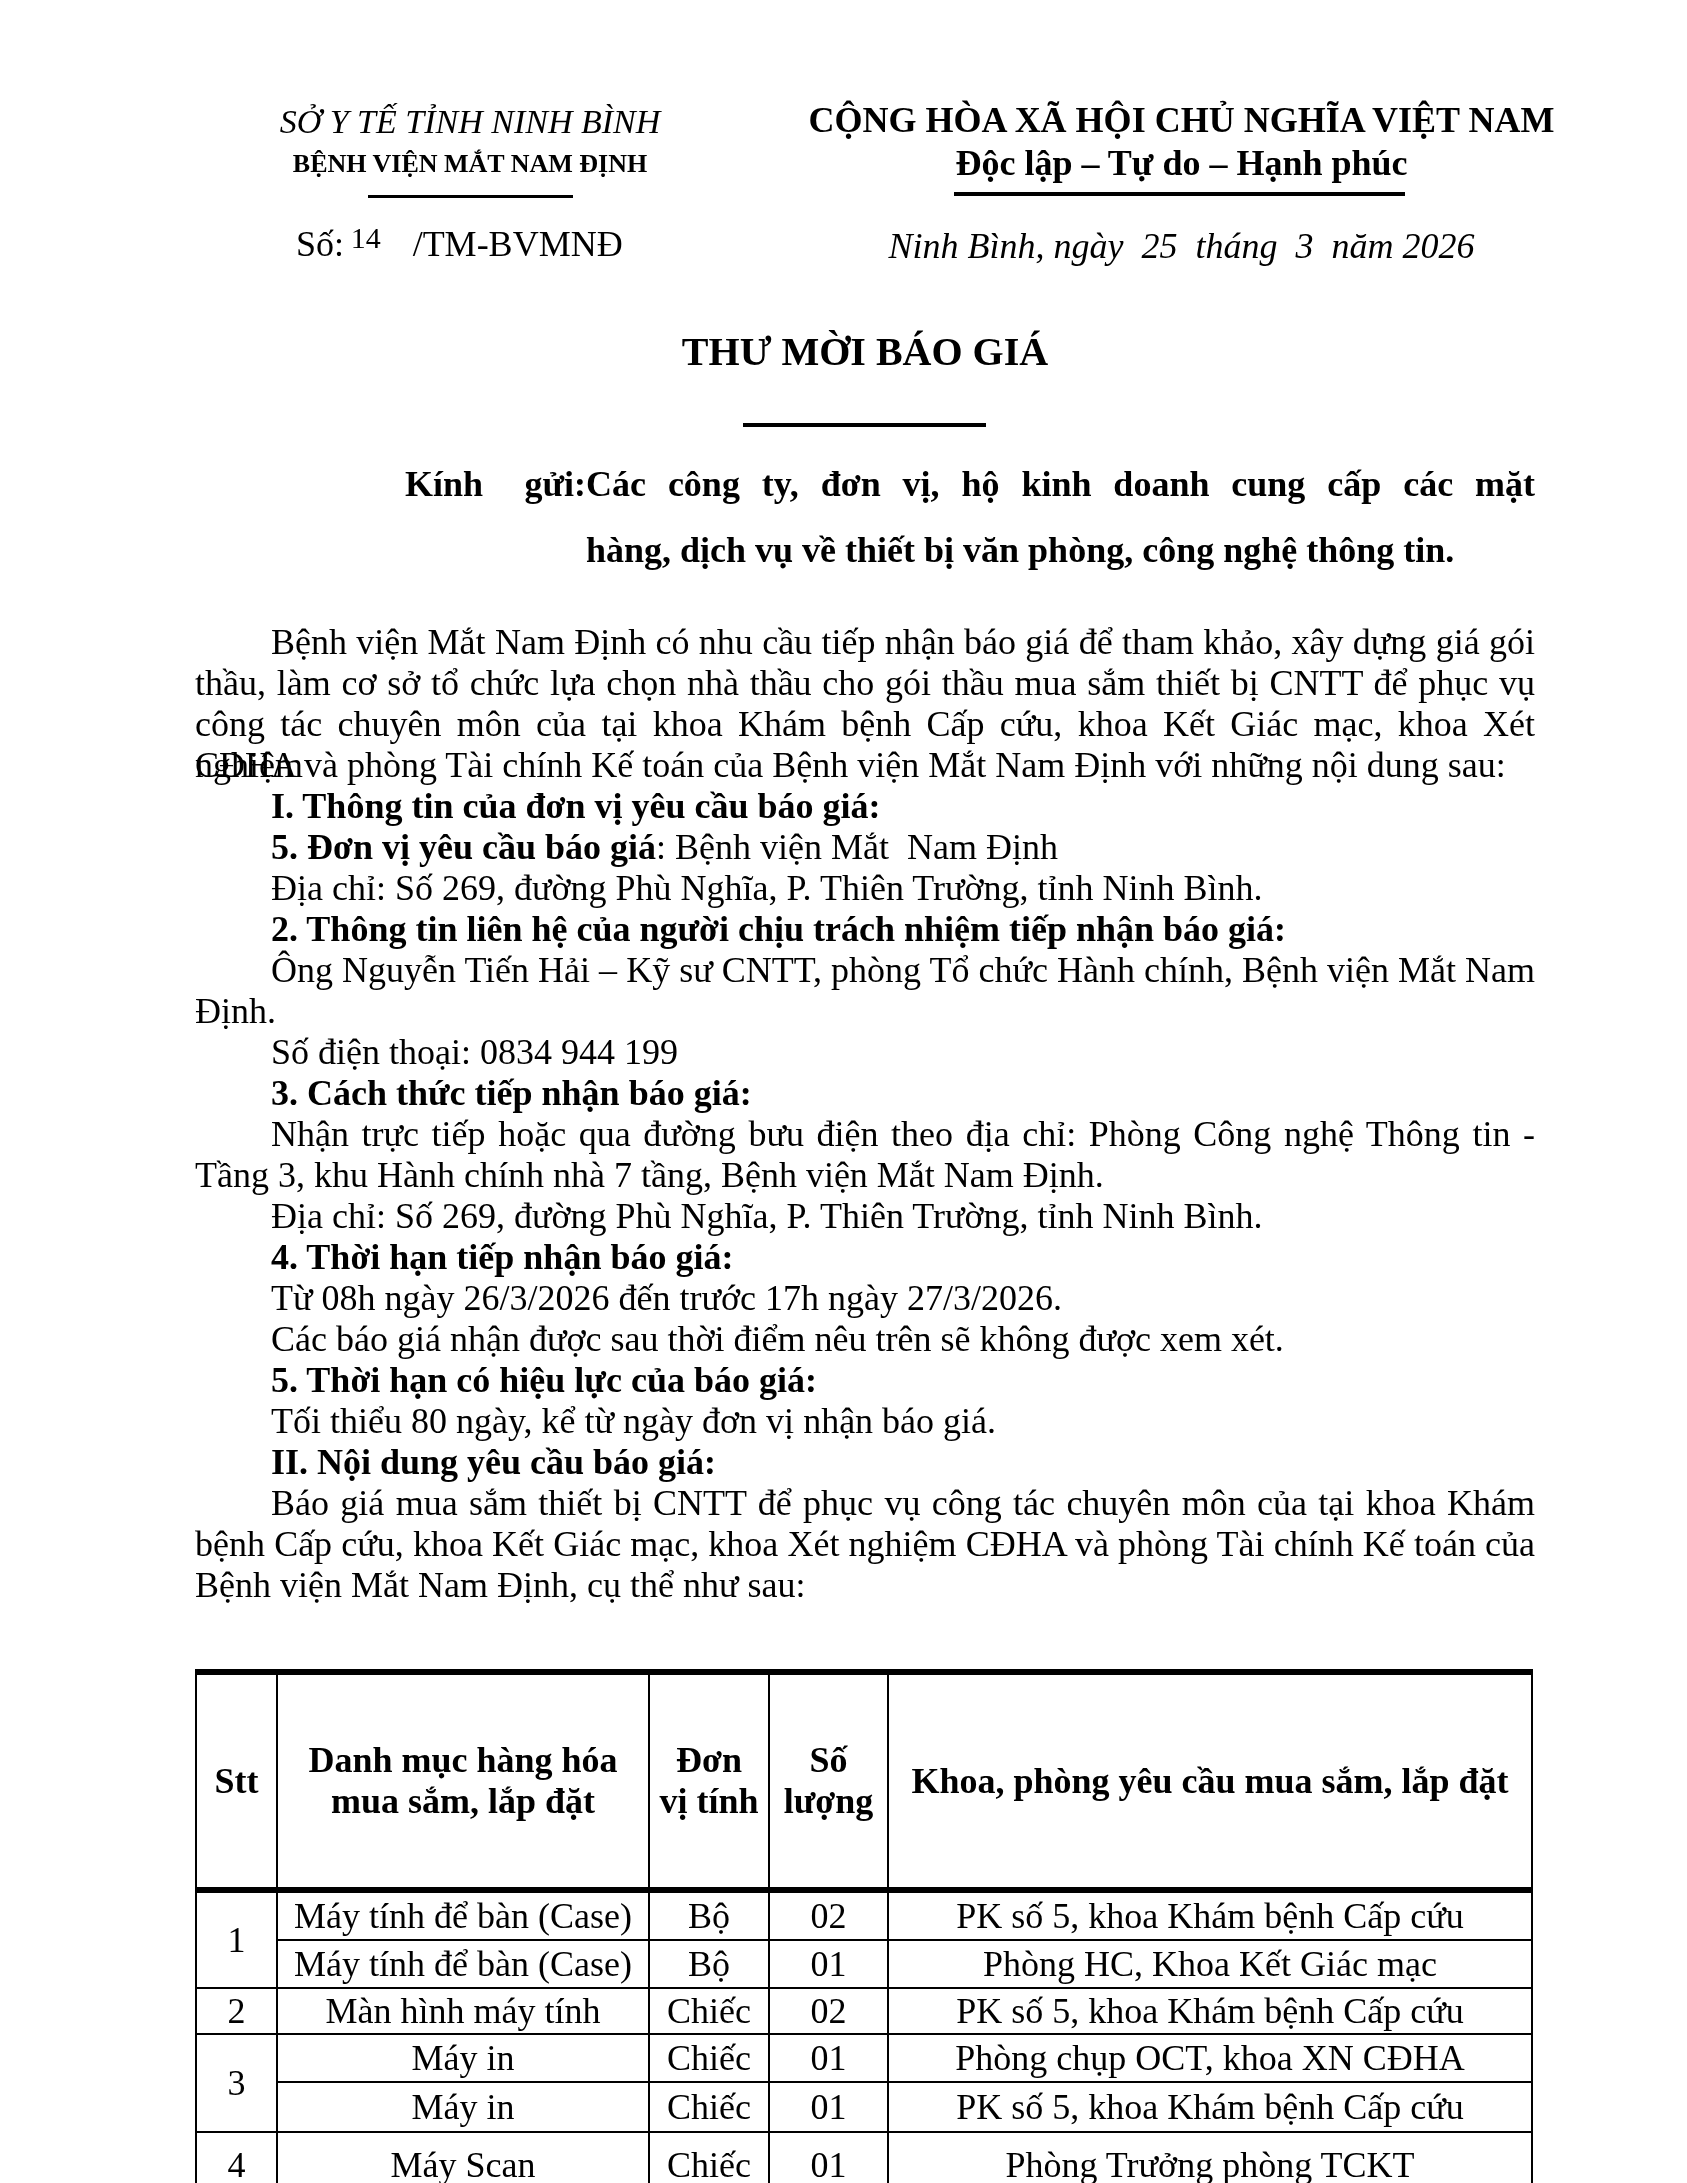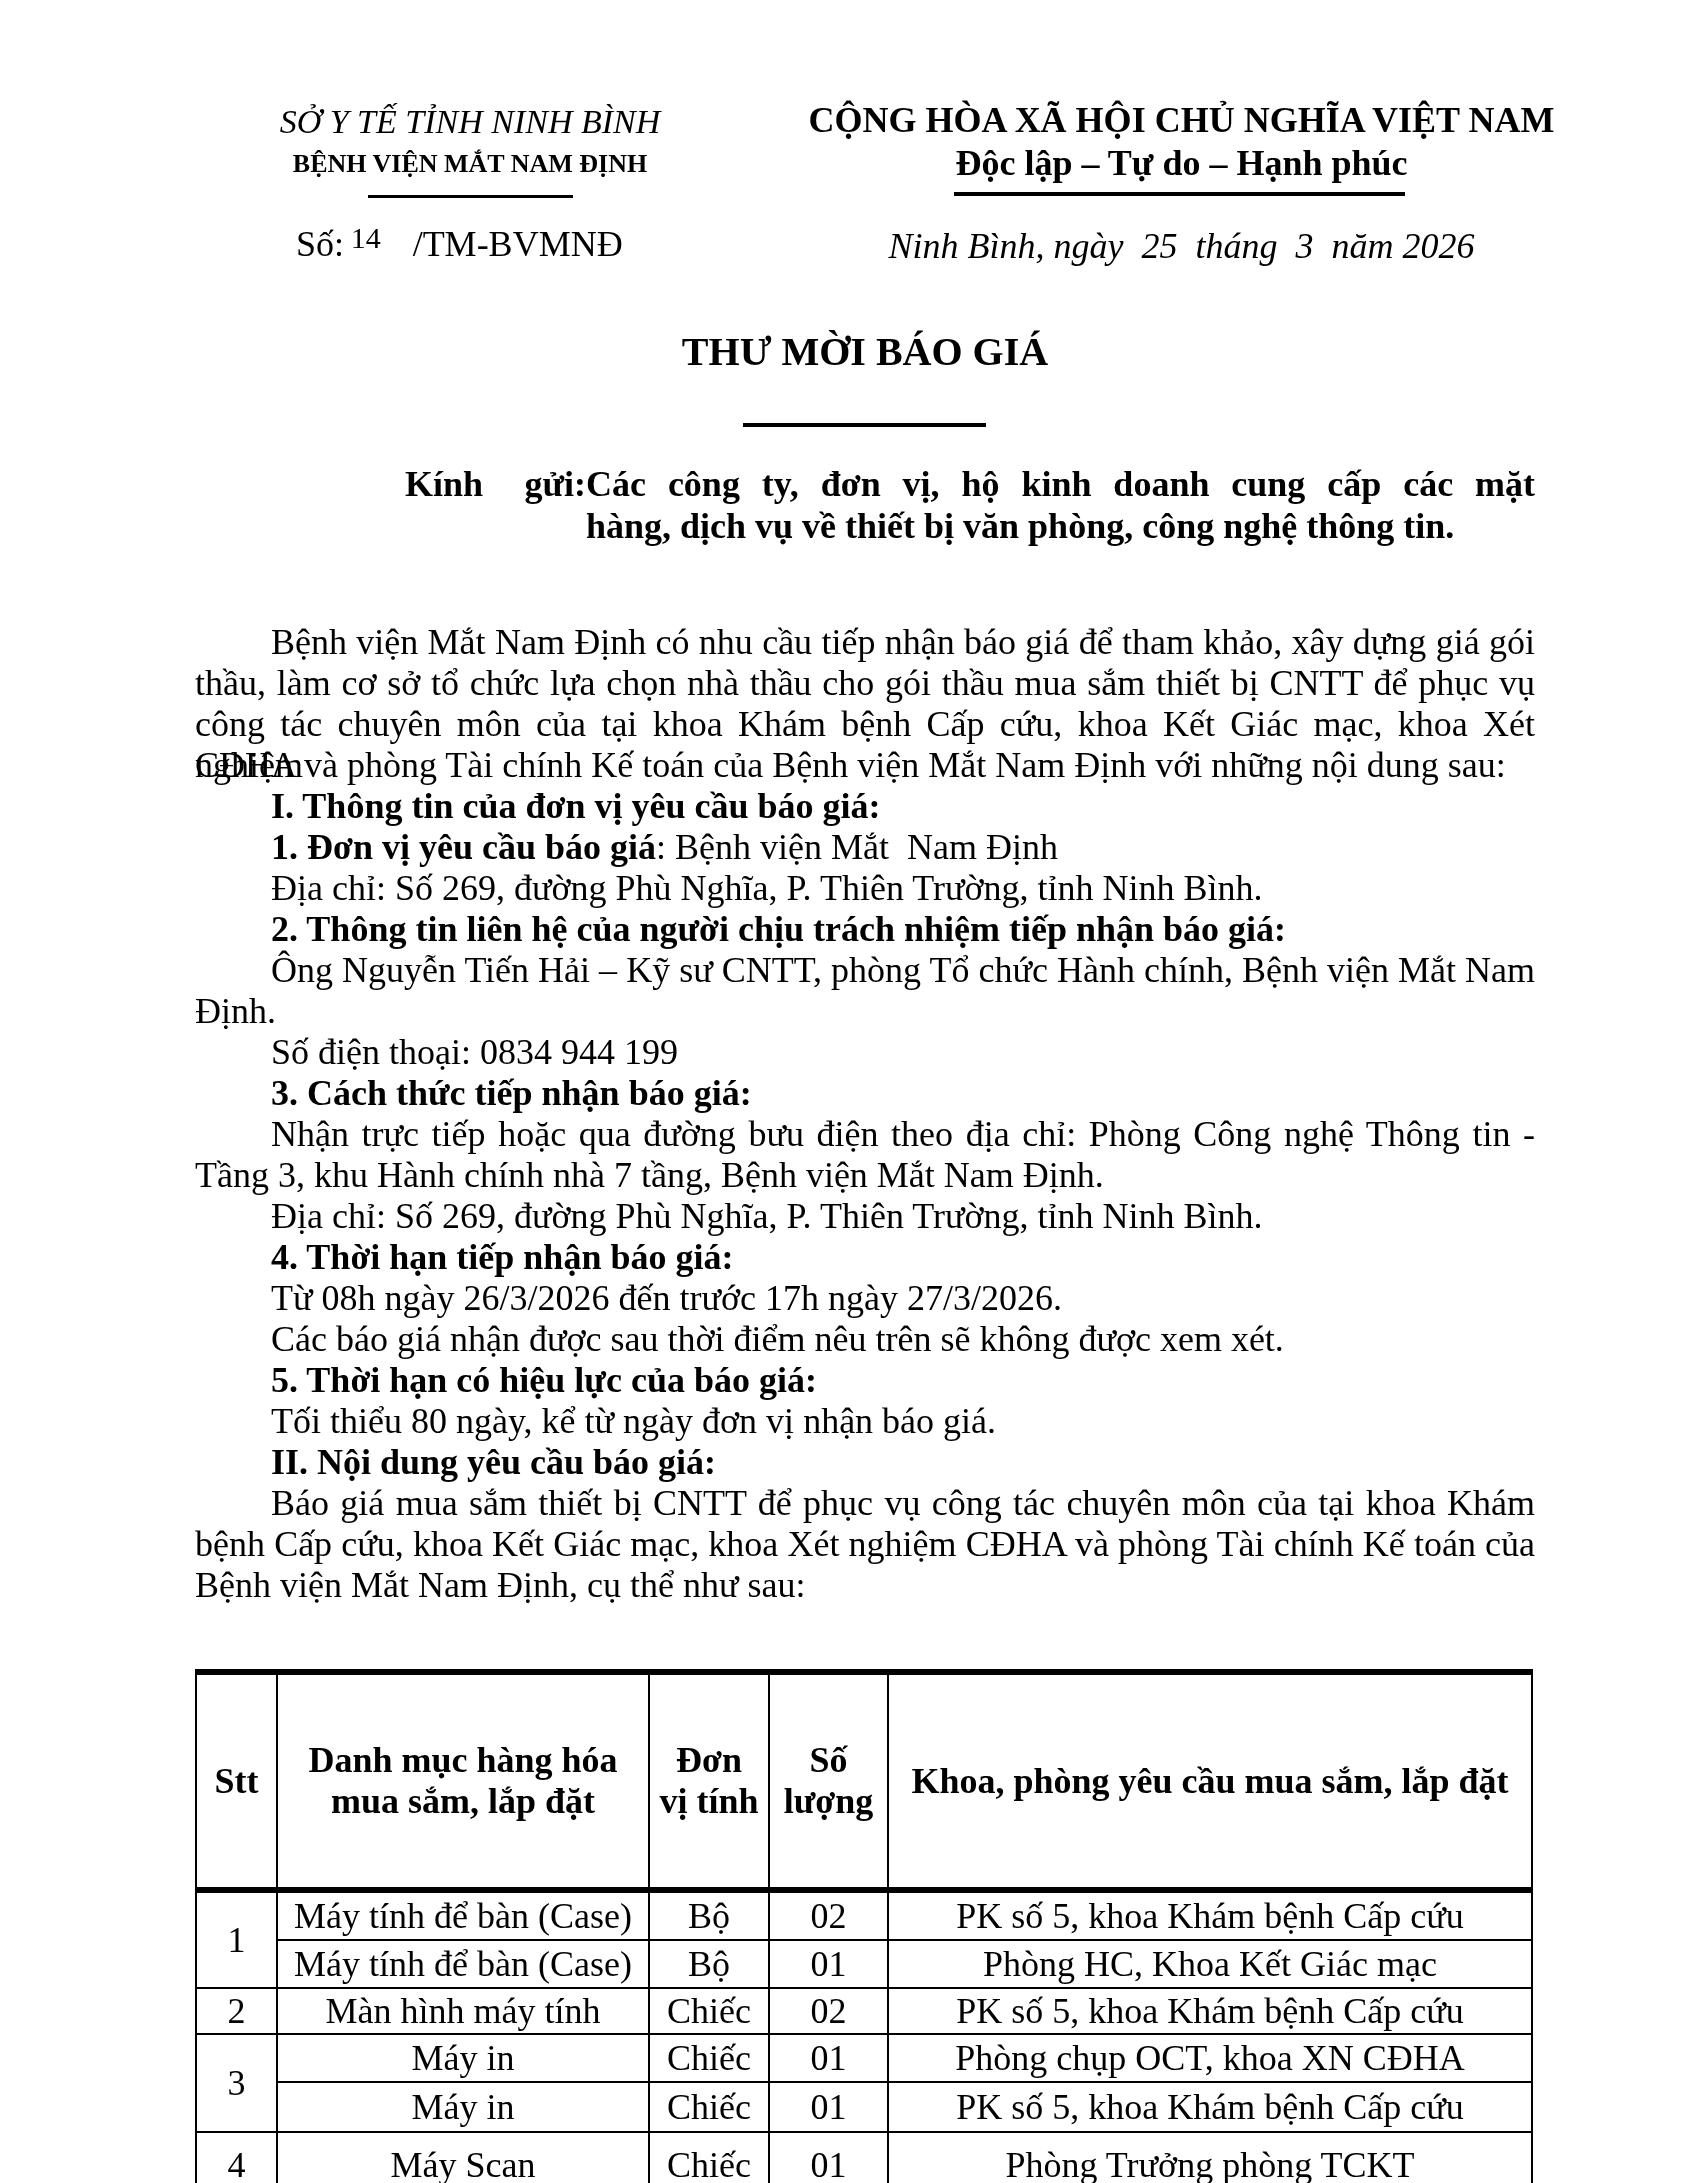--- a/index.html
+++ b/index.html
@@ -26,21 +26,21 @@
     font-style:italic;font-size:36px;line-height:41px;}
   
   .doc-title{left:195px;top:329px;width:1340px;text-align:center;
     font-weight:bold;font-size:40px;line-height:46px;}
   .rule-title{left:743px;top:423px;width:243px;height:4px;}
   
   .kinh-gui{left:405px;top:463px;width:1130px;font-weight:bold;
     font-size:36px;line-height:42px;}
   .kg1{text-align:justify;text-align-last:justify;}
   .kg-label{display:inline-block;width:181px;}
-  .kg2{padding-left:181px;}
+  .kg2{padding-left:181px;margin-top:24px;}
   
   .body-text{left:195px;top:622px;width:1340px;font-size:36px;line-height:41px;}
   .body-text > div{height:41px;white-space:nowrap;}
   .body-text > div.jf{white-space:normal;text-align:justify;text-align-last:justify;}
   .ind{text-indent:76px;}
   .b{font-weight:bold;}
   
   table.quote{position:absolute;left:195px;top:1669px;width:1336px;
     border-collapse:collapse;table-layout:fixed;}
   table.quote td,table.quote th{
@@ -83,21 +83,21 @@
   <div class="kg1"><span class="kg-label">Kính gửi:</span><span>Các công ty, đơn vị, hộ kinh doanh cung cấp các mặt</span></div>
   <div class="kg2">hàng, dịch vụ về thiết bị văn phòng, công nghệ thông tin.</div>
 </div>
 
 <div class="abs body-text">
   <div class="jf ind">Bệnh viện Mắt Nam Định có nhu cầu tiếp nhận báo giá để tham khảo, xây dựng giá gói</div>
   <div class="jf">thầu, làm cơ sở tổ chức lựa chọn nhà thầu cho gói thầu mua sắm thiết bị CNTT để phục vụ</div>
   <div class="jf">công tác chuyên môn của tại khoa Khám bệnh Cấp cứu, khoa Kết Giác mạc, khoa Xét nghiệm</div>
   <div>CĐHA và phòng Tài chính Kế toán của Bệnh viện Mắt Nam Định với những nội dung sau:</div>
   <div class="b ind">I. Thông tin của đơn vị yêu cầu báo giá:</div>
-  <div class="ind"><span class="b">1. Đơn vị yêu cầu báo giá</span><span>: Bệnh viện Mắt&nbsp; Nam Định</span></div>
+  <div class="ind"><span class="b">5. Đơn vị yêu cầu báo giá</span><span>: Bệnh viện Mắt&nbsp; Nam Định</span></div>
   <div class="ind">Địa chỉ: Số 269, đường Phù Nghĩa, P. Thiên Trường, tỉnh Ninh Bình.</div>
   <div class="b ind">2. Thông tin liên hệ của người chịu trách nhiệm tiếp nhận báo giá:</div>
   <div class="jf ind">Ông Nguyễn Tiến Hải – Kỹ sư CNTT, phòng Tổ chức Hành chính, Bệnh viện Mắt Nam</div>
   <div>Định.</div>
   <div class="ind">Số điện thoại: 0834 944 199</div>
   <div class="b ind">3. Cách thức tiếp nhận báo giá:</div>
   <div class="jf ind">Nhận trực tiếp hoặc qua đường bưu điện theo địa chỉ: Phòng Công nghệ Thông tin -</div>
   <div>Tầng 3, khu Hành chính nhà 7 tầng, Bệnh viện Mắt Nam Định.</div>
   <div class="ind">Địa chỉ: Số 269, đường Phù Nghĩa, P. Thiên Trường, tỉnh Ninh Bình.</div>
   <div class="b ind">4. Thời hạn tiếp nhận báo giá:</div>

